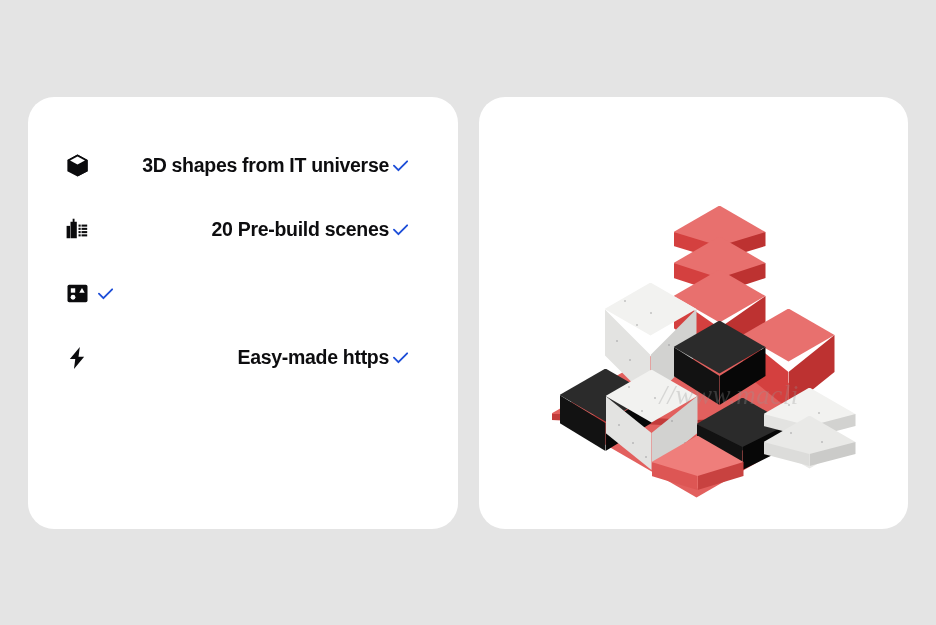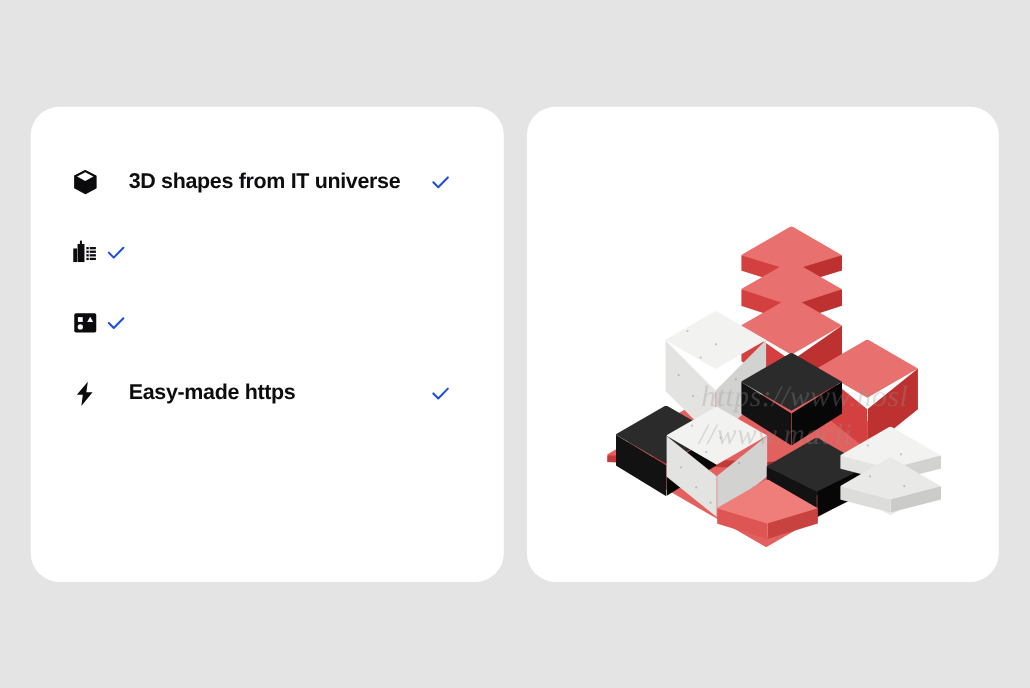--- a/index.html
+++ b/index.html
@@ -41,20 +41,21 @@
     display:flex;
     flex-direction:column;
     justify-content:flex-start;
     padding:3px 0 0 0;
   }
   .feature-row {
     display:flex;
     align-items:center;
     height:64px;
     padding:0 47px 0 32px;
+    text-align:right;
   }
   .feature-icon {
     width:34px; height:34px;
     flex:0 0 34px;
     display:flex;
     align-items:center;
     justify-content:center;
     color:#0b0b0d;
   }
   .feature-icon svg { display:block; }
@@ -123,21 +124,21 @@
   .wm-line {
     position:absolute;
     font-family:"Liberation Serif", serif;
     font-style:italic;
     font-size:27px;
     color:rgba(150,150,150,0.30);
     white-space:nowrap;
     letter-spacing:0.5px;
   }
   .wm-1 { left:106px; top:191px; }
-  .wm-2 { left:104px; top:226px; }
+  .wm-2 { left:128px; top:226px; }
 
   
   .speck {
     position:absolute;
     border-radius:50%;
     background:rgba(120,120,125,0.40);
     width:2px; height:2px;
   }
 </style>
 </head>
@@ -174,20 +175,21 @@
             <rect x="16.2" y="7.0" width="5.2" height="1.9" fill="#0b0b0d"></rect>
             <rect x="13.4" y="10.0" width="2.0" height="1.9" fill="#0b0b0d"></rect>
             <rect x="16.2" y="10.0" width="5.2" height="1.9" fill="#0b0b0d"></rect>
             <rect x="13.4" y="13.0" width="2.0" height="1.9" fill="#0b0b0d"></rect>
             <rect x="16.2" y="13.0" width="5.2" height="1.9" fill="#0b0b0d"></rect>
             <rect x="13.4" y="16.0" width="2.0" height="1.9" fill="#0b0b0d"></rect>
             <rect x="16.2" y="16.0" width="5.2" height="1.9" fill="#0b0b0d"></rect>
             <rect x="8.0" y="1.6" width="1.7" height="3.0" fill="#0b0b0d"></rect>
           </svg>
         </span>
+        <span class="feature-label">20 Pre-build scenes</span>
         <span class="feature-check">
           <svg width="21" height="21" viewBox="0 0 24 24" fill="none">
             <path d="M4.5 12.2 9.6 17.4 19.6 7.2" stroke="#1d4ed8" stroke-width="2.1" stroke-linecap="round" stroke-linejoin="round"></path>
           </svg>
         </span>
       </div>
 
       <div class="feature-row">
         <span class="feature-icon">
           <svg width="25" height="25" viewBox="0 0 24 24" fill="none">
@@ -356,21 +358,20 @@
         <div>
           <div class="face" style="left:120px; top:282px; width:92px; height:53px;
                clip-path:polygon(50% 0%,100% 50%,50% 100%,0% 50%); background:#ef7e7b;"></div>
           <div class="face" style="left:120px; top:308.5px; width:46px; height:28px;
                clip-path:polygon(0% 0%,100% 50%,100% 100%,0% 50%); background:#dd5654;"></div>
           <div class="face" style="left:166px; top:308.5px; width:46px; height:28px;
                clip-path:polygon(0% 50%,100% 0%,100% 50%,0% 100%); background:#c84240;"></div>
         </div>
 
         <div class="watermark">
-          <div class="wm-line wm-1">https://www.hosl</div>
           <div class="wm-line wm-2">//www.macli</div>
         </div>
 
       </div>
     </div>
   </div>
 
 </div>
 
 </body></html>

